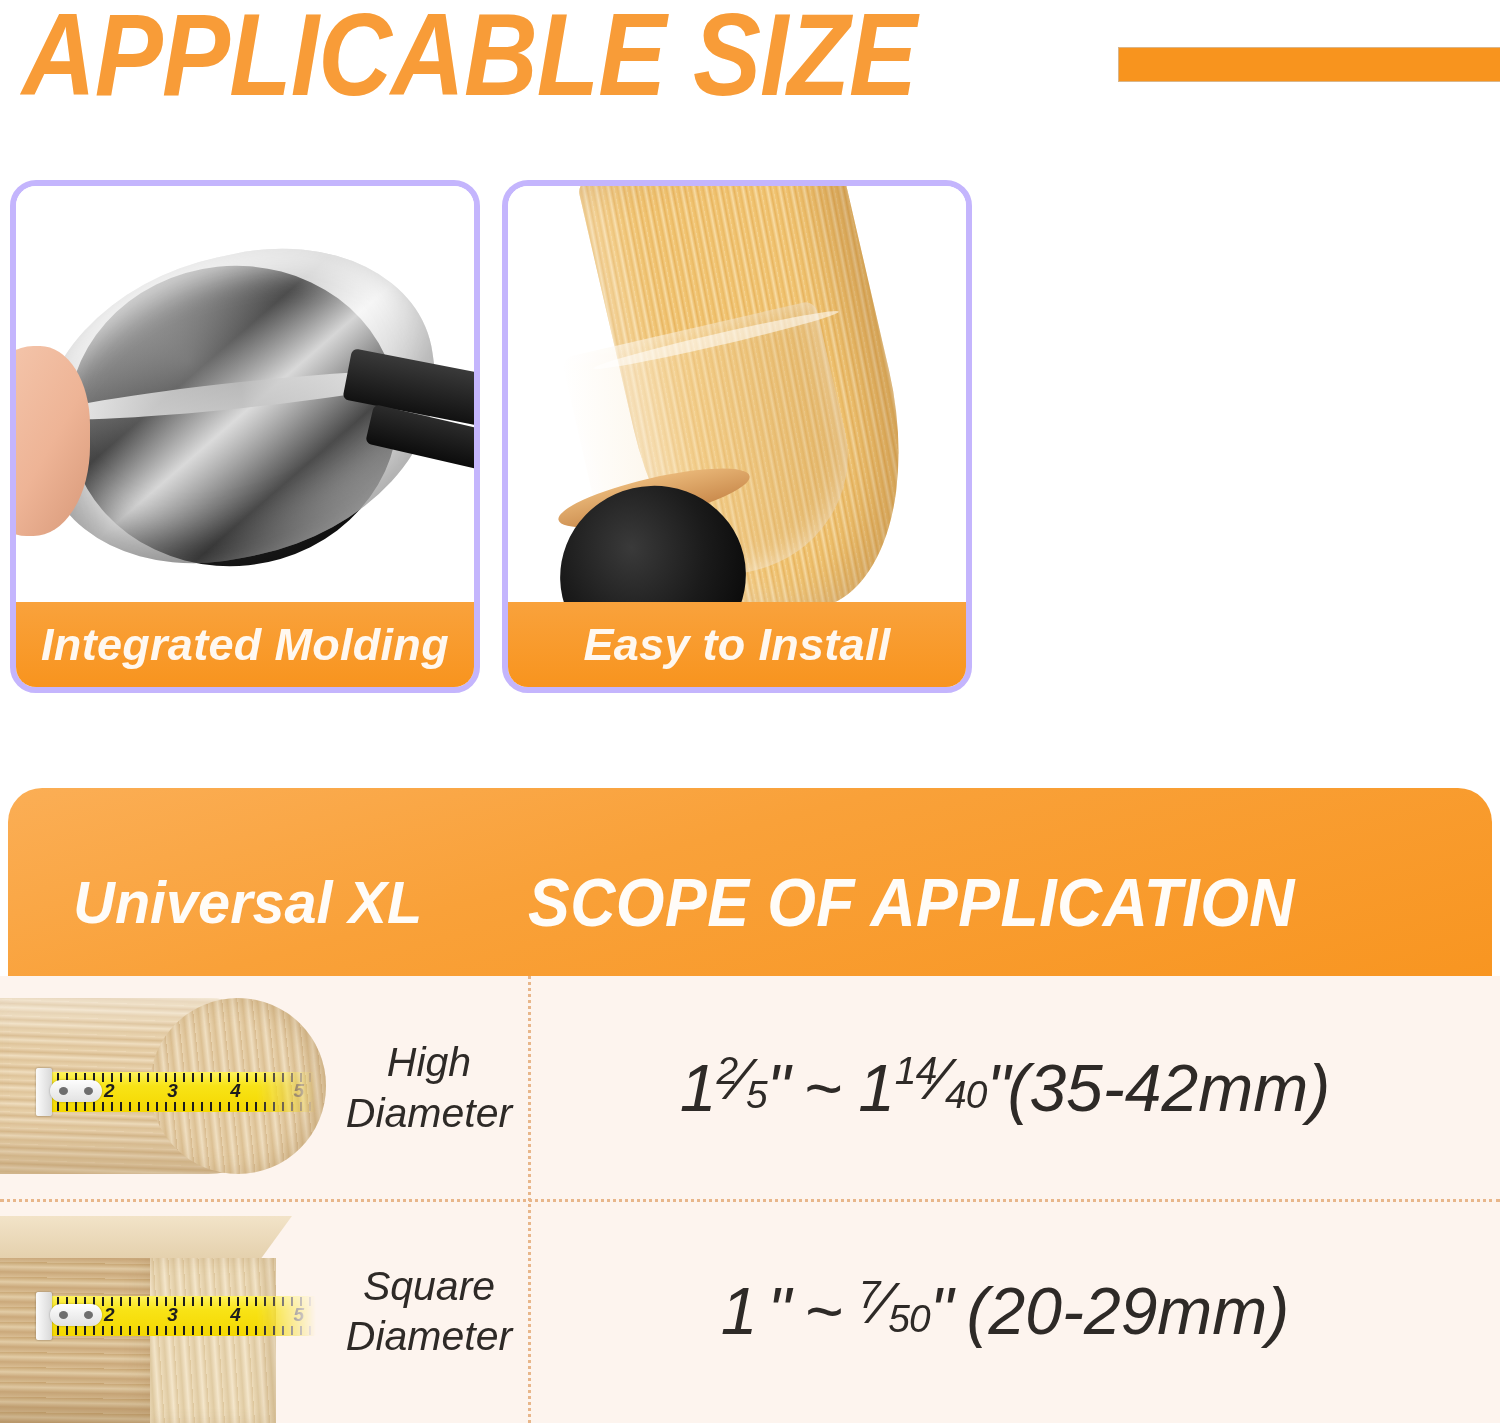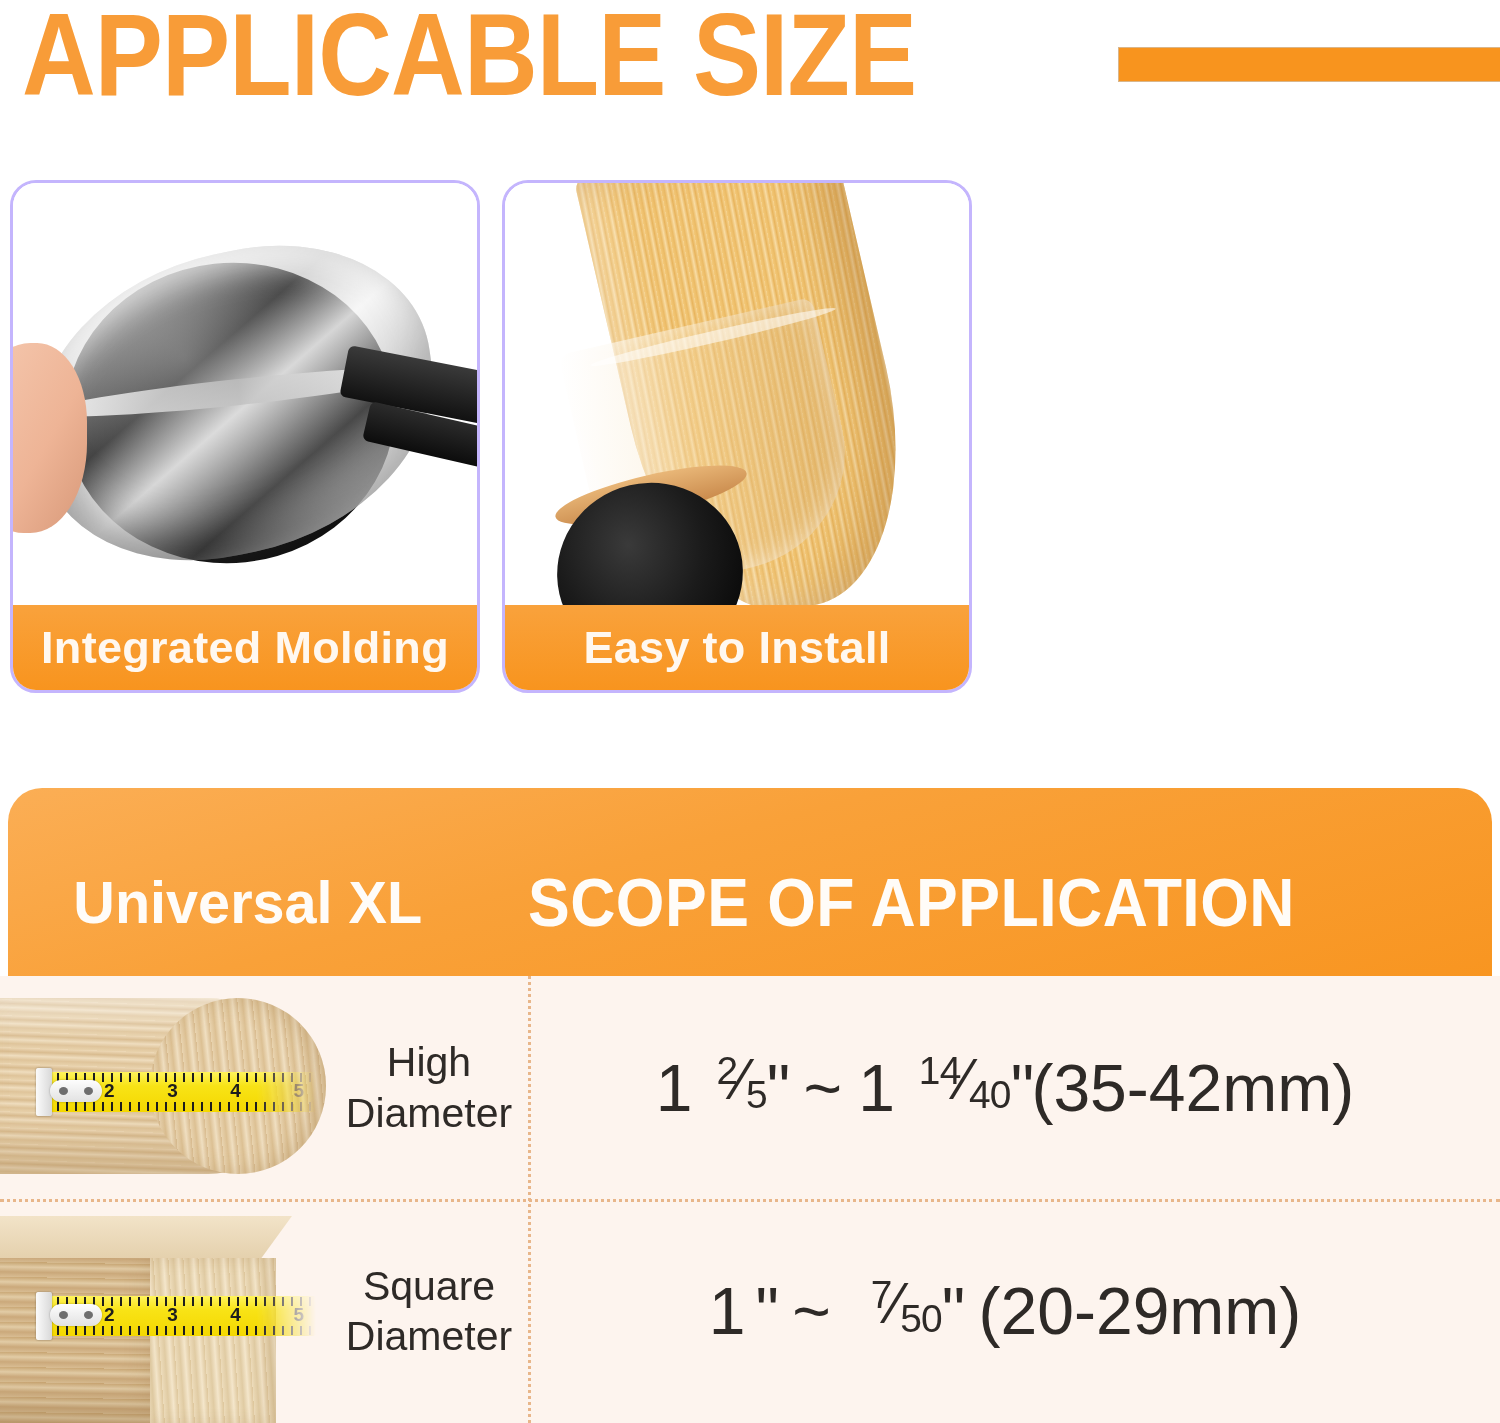--- a/index.html
+++ b/index.html
@@ -2,21 +2,21 @@
 <html><head>
 <meta charset="utf-8">
 <style>
   * { box-sizing: border-box; margin: 0; padding: 0; }
   html, body {
     width: 1500px; height: 1423px;
     background: #ffffff;
     font-family: "Liberation Sans", sans-serif;
     overflow: hidden;
   }
-  .page { position: relative; width: 1500px; height: 1423px; background: #fff; }
+  .page { position: relative; width: 1500px; height: 1423px; background: #fff; font-style: italic; }
 
   
   .header { position: absolute; left: 0; top: 0; width: 1500px; height: 160px; }
   .header-title {
     position: absolute; left: 22px; top: -8px;
     font-family: "Liberation Sans Narrow", "Liberation Sans", sans-serif;
     font-size: 116px; font-weight: 700; letter-spacing: -1px;
     color: #F89C38; line-height: 1.1;
     transform: scaleX(0.88); transform-origin: left top;
   }
@@ -24,21 +24,21 @@
     position: absolute; left: 1118px; top: 47px;
     width: 382px; height: 35px; background: #F8941E;
     border: 1px solid #D9B68B; border-right: none;
   }
 
   
   .cards { position: absolute; left: 10px; top: 180px; width: 1480px; height: 513px;
            display: flex; gap: 22px; }
   .card {
     position: relative; width: 470px; height: 513px;
-    border: 3px solid #c4b5fd; border-radius: 26px;
+    border: 6px solid #c4b5fd; border-radius: 26px;
     overflow: hidden; background: #fff;
   }
   .card-photo { position: absolute; left: 0; top: 0; width: 100%; height: 440px;
                 background: #ffffff; overflow: hidden; }
   .card-caption {
     position: absolute; left: 0; bottom: 0; width: 100%; height: 85px;
     background: linear-gradient(180deg, #F9A23C 0%, #F8941E 100%);
     display: flex; align-items: center; justify-content: center;
     color: #FFF8F0; font-size: 45px; font-weight: 600; letter-spacing: 0.3px;
   }
@@ -189,21 +189,21 @@
   .label-cell {
     width: 198px; flex: none; text-align: center;
     font-size: 41px; line-height: 1.22; color: #2E2A27; font-weight: 400;
   }
   .value-cell {
     flex: 1; text-align: center; padding-right: 18px;
     font-size: 66px; color: #2E2A27; white-space: nowrap;
     display: flex; align-items: center; justify-content: center;
   }
   .frac { display: inline-block; font-size: 0.64em; position: relative;
-          top: -0.13em; letter-spacing: -0.02em; margin-left: 24px; }
+          top: -0.13em; letter-spacing: -0.02em; }
   .frac .num { vertical-align: super; font-size: 0.92em; }
   .frac .sl { font-size: 1.35em; }
   .frac .den { vertical-align: sub; font-size: 0.92em; }
   .qt { letter-spacing: -0.04em; }
   .tilde { padding: 0 16px; }
 
   
   .round-leg {
     position: absolute; left: -34px; top: 22px; width: 330px; height: 176px;
     background: repeating-linear-gradient(2deg,

